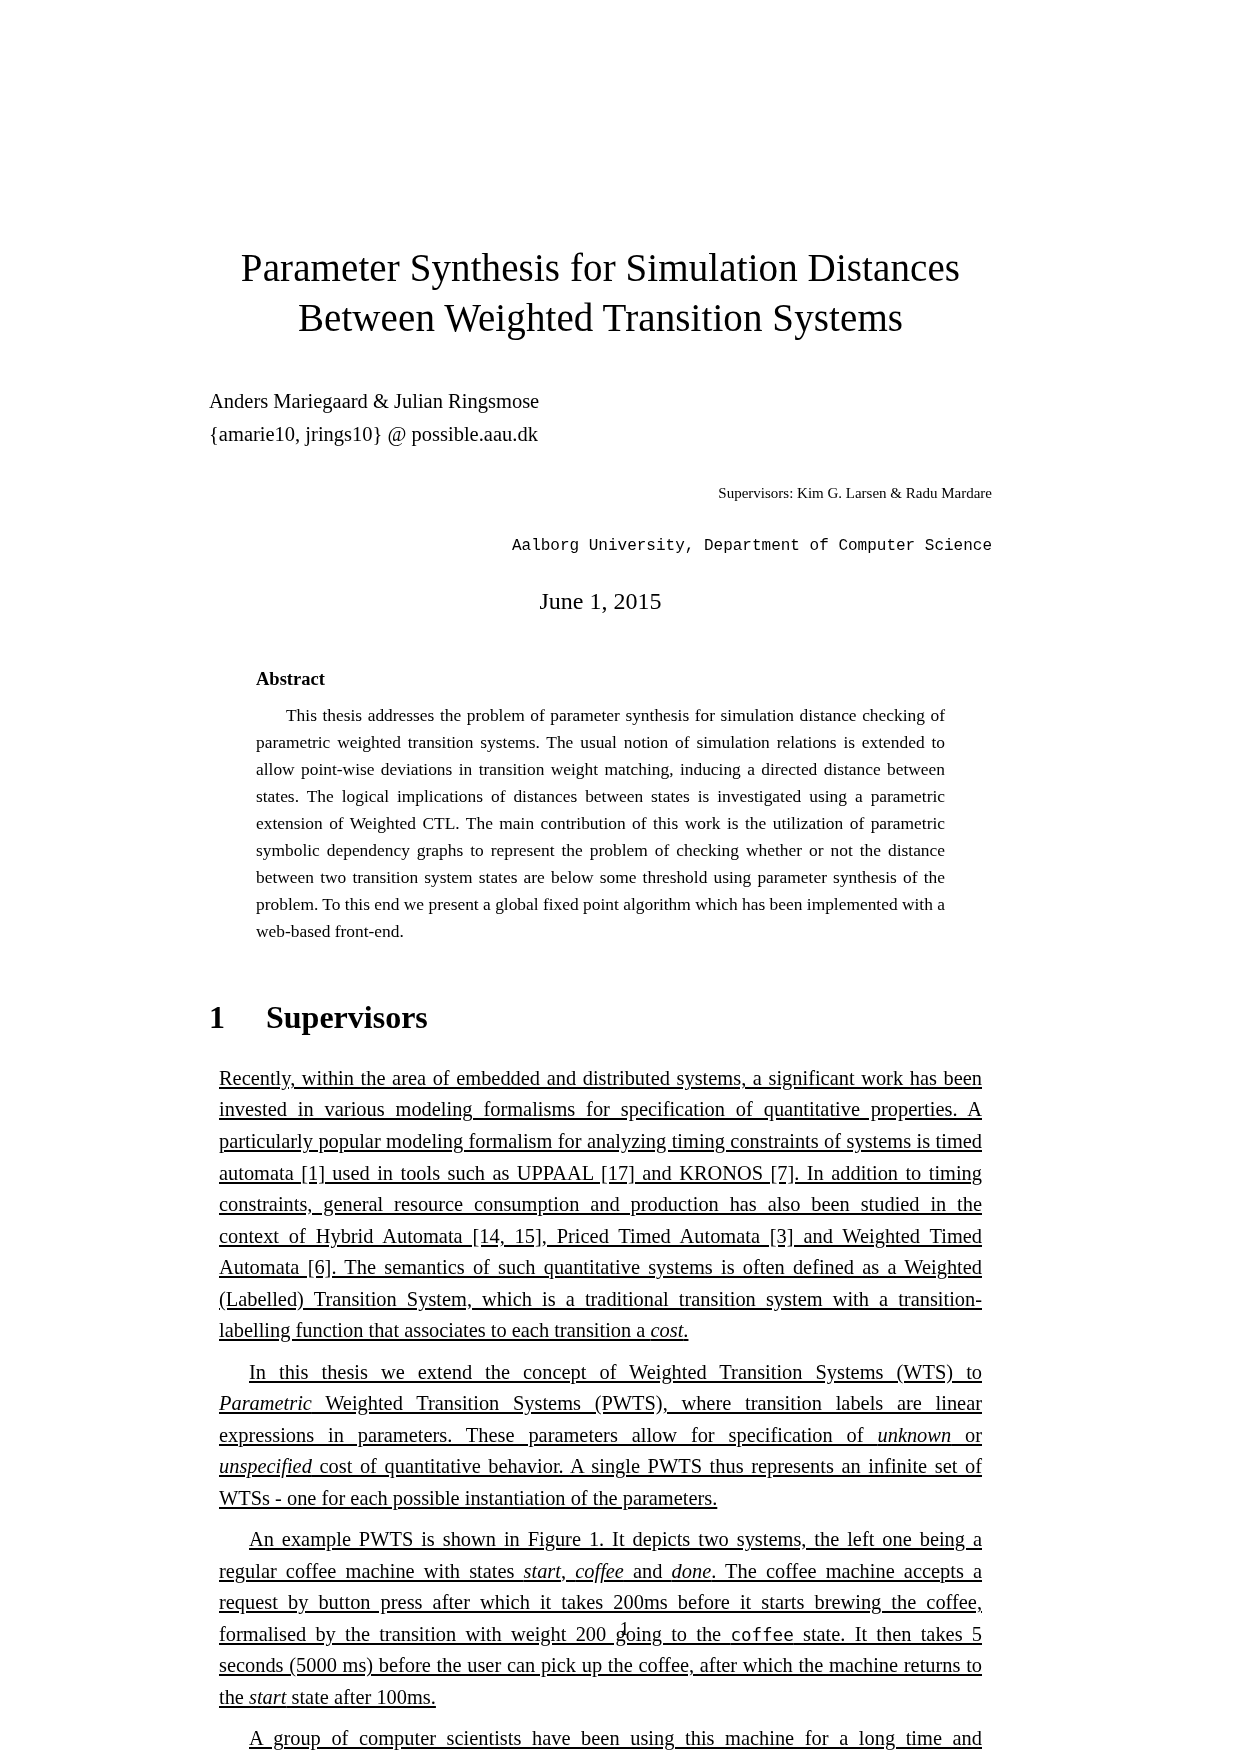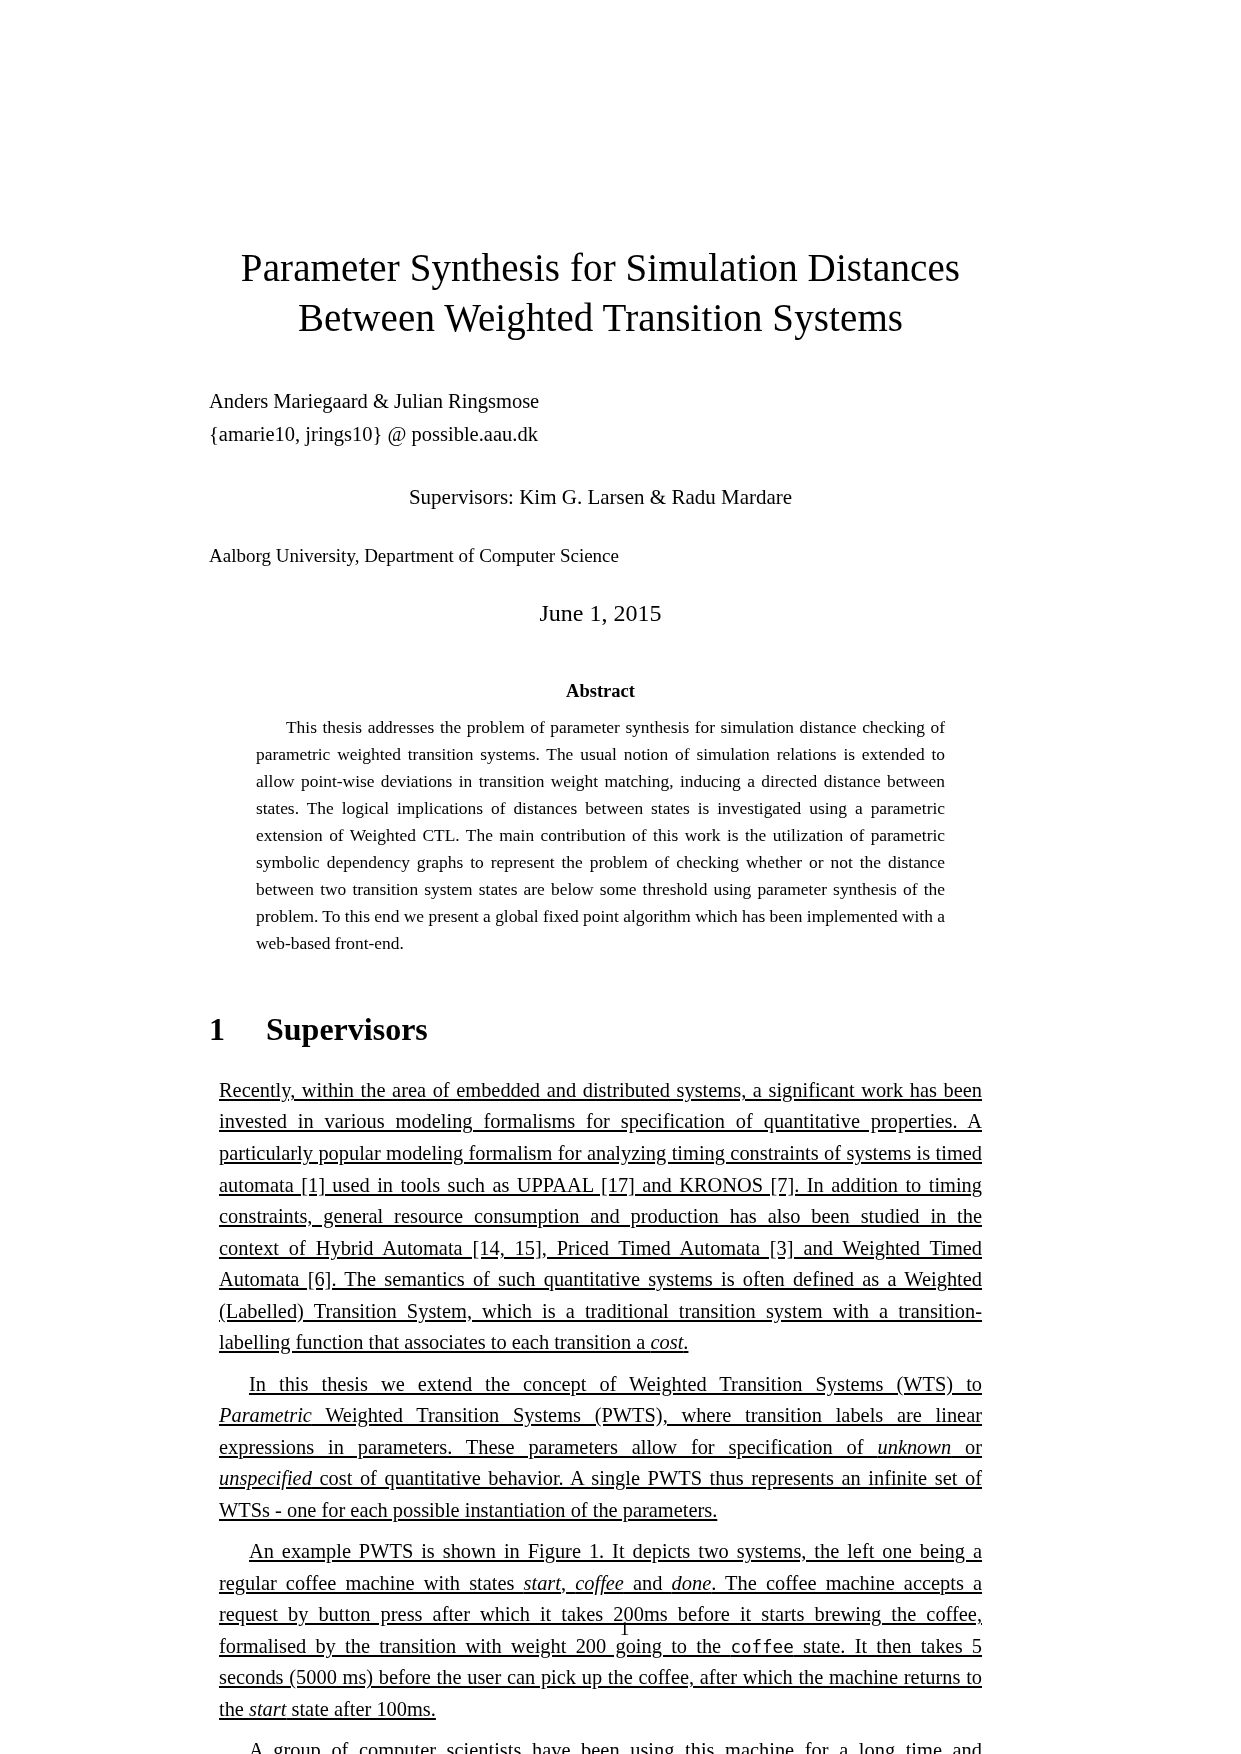--- a/index.html
+++ b/index.html
@@ -43,41 +43,41 @@
 
   .authors {
     margin-top: 42px;
     font-size: 20.5px;
     line-height: 1.6;
   }
   .authors-line { display: block; }
 
   .supervisors {
     margin-top: 35px;
-    text-align: center;
-    font-size: 21px;
+    text-align: right;
+    font-size: 15px;
   }
   .affiliation {
     margin-top: 35px;
-    text-align: left;
-    font-size: 19px;
+    text-align: right;
+    font-size: 16px;
+    font-family: Liberation Mono, monospace;
   }
   .date {
     margin-top: 33px;
     text-align: center;
     font-size: 24px;
   }
 
   
   .abstract-wrap {
     margin-top: 54px;
     padding: 0 47px;
   }
   .abstract-heading {
-    text-align: center;
     font-size: 18.5px;
     font-weight: bold;
     margin-bottom: 12px;
   }
   .abstract-body {
     font-size: 17.4px;
     line-height: 1.545;
     text-align: justify;
     text-indent: 30px;
     hyphens: none;

